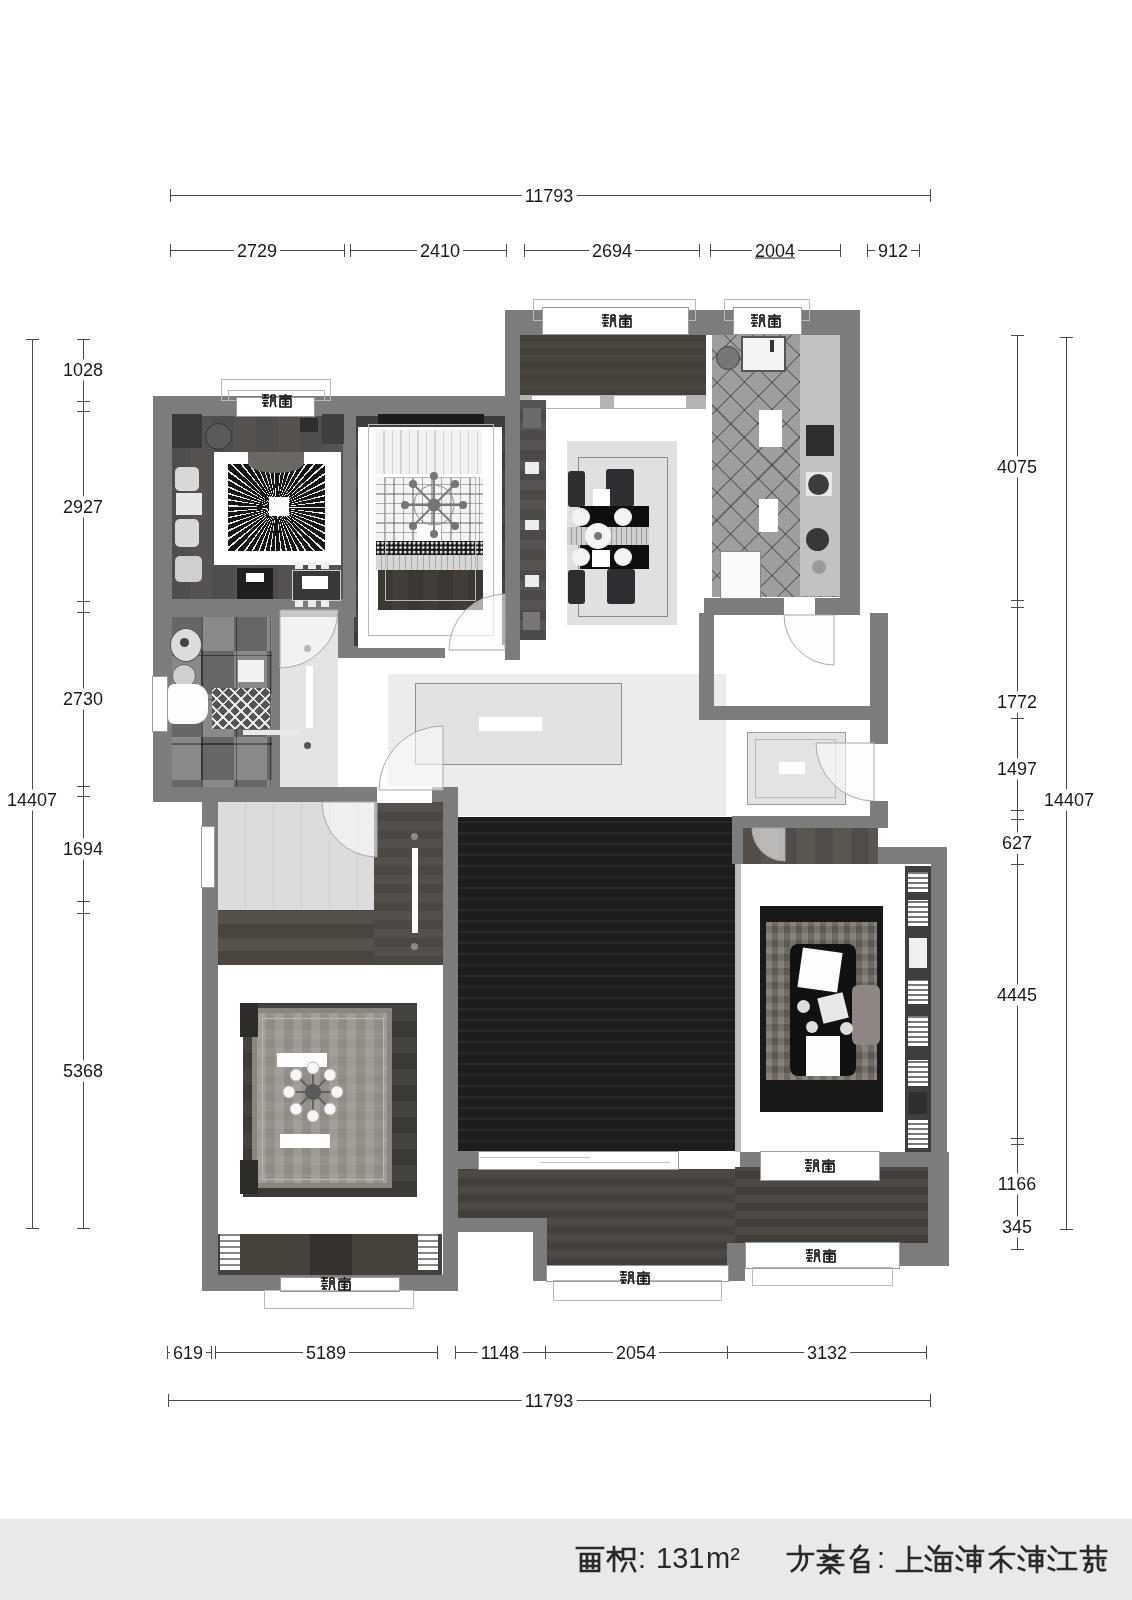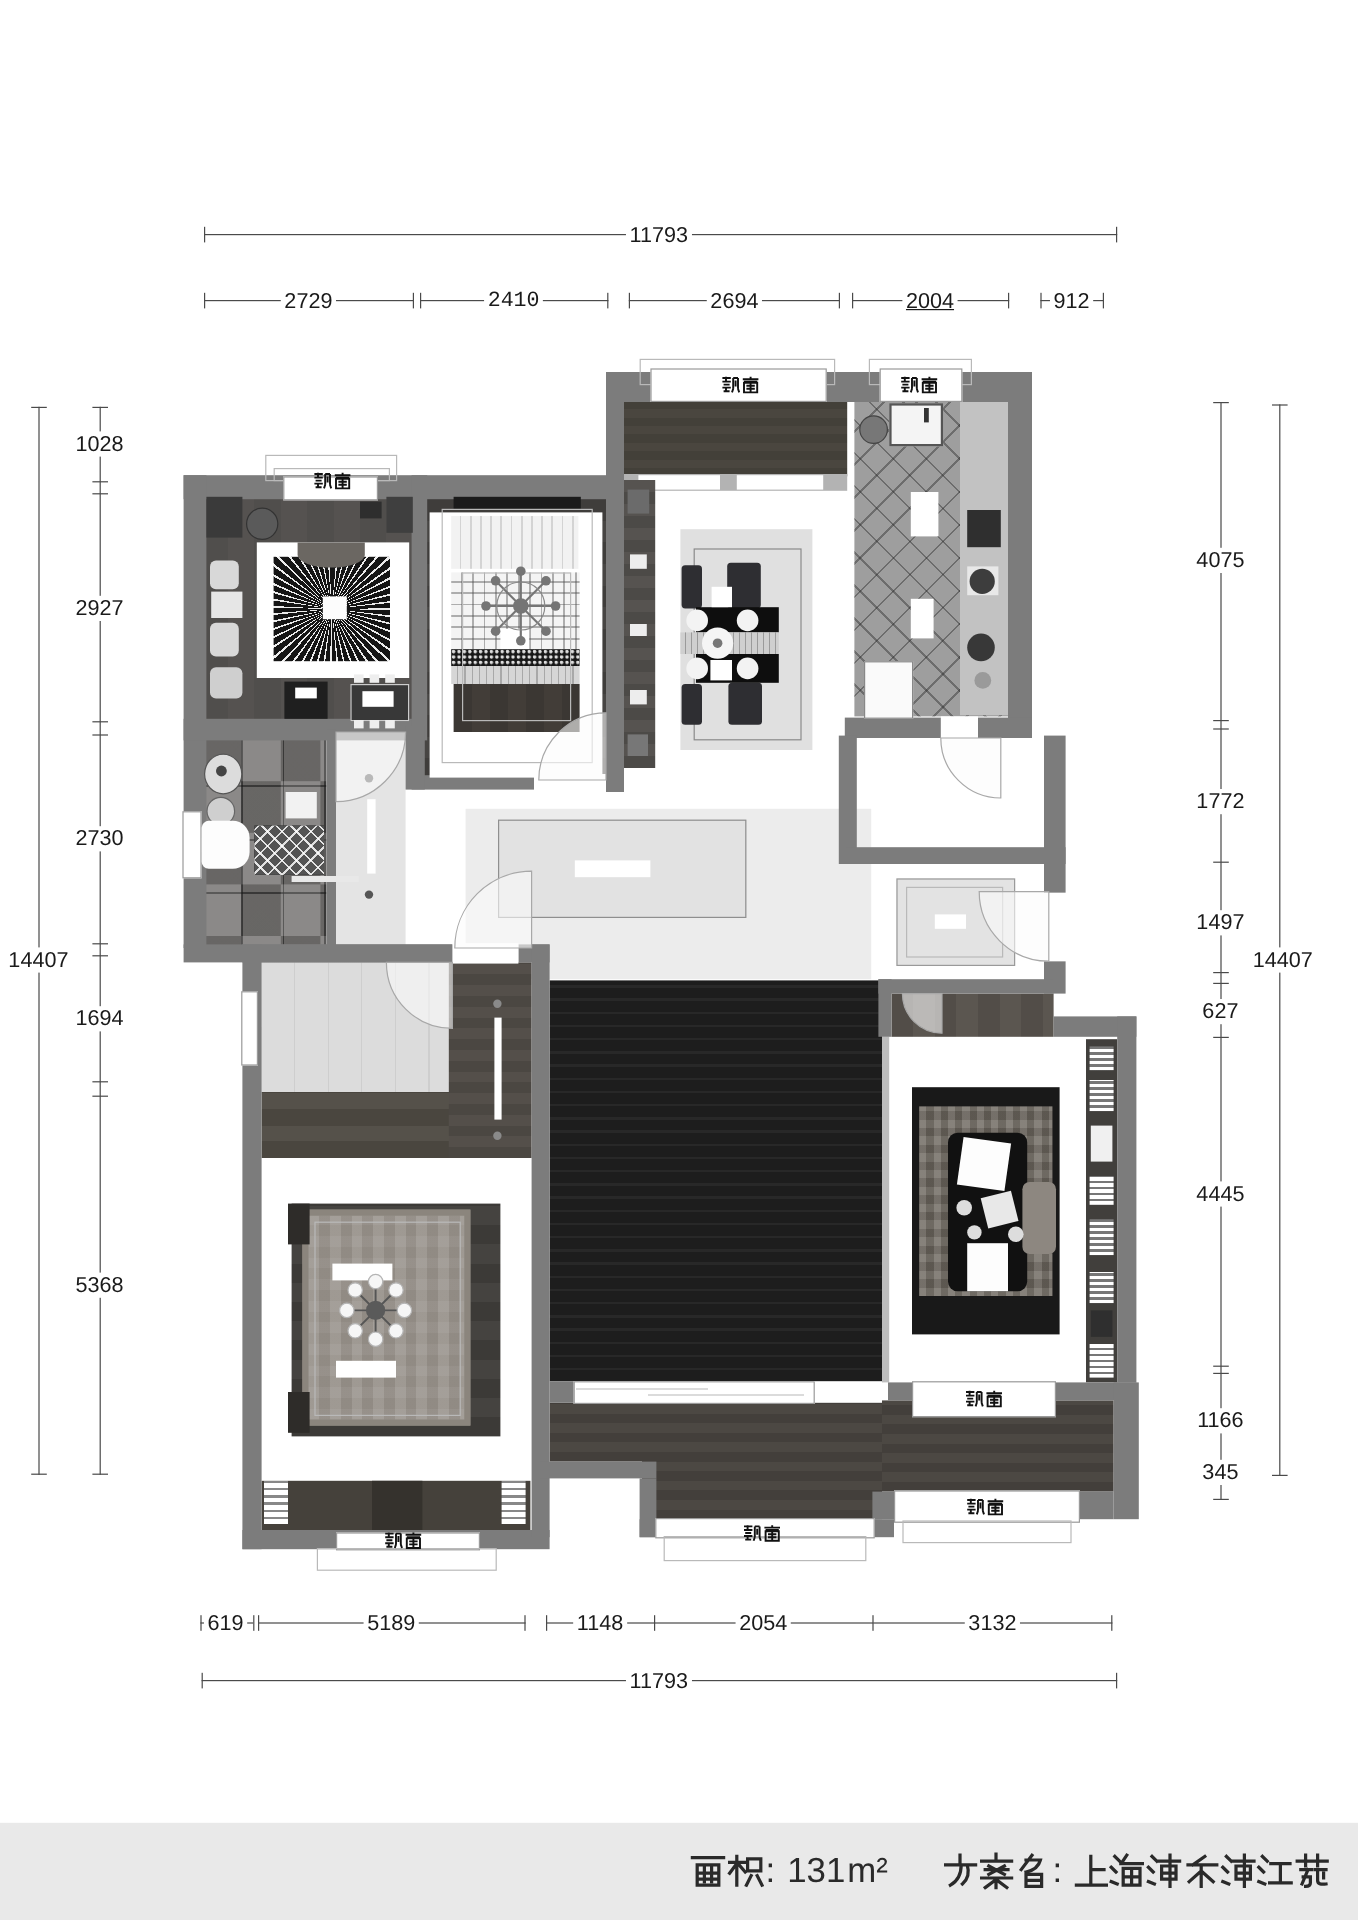--- a/index.html
+++ b/index.html
@@ -23,21 +23,21 @@
 <div class="tkv" style="left:930px;top:189px;"></div>
 <div class="dimt" style="left:549px;top:196px;">11793</div>
 
 <div class="hl" style="left:170px;top:250px;width:175px;"></div>
 <div class="tkv" style="left:170px;top:244px;"></div>
     <div class="tkv" style="left:344px;top:244px;"></div>
 <div class="dimt" style="left:257px;top:251px;">2729</div>
 <div class="hl" style="left:350px;top:250px;width:157px;"></div>
 <div class="tkv" style="left:350px;top:244px;"></div>
     <div class="tkv" style="left:506px;top:244px;"></div>
-<div class="dimt" style="left:428px;top:251px;font-family:Liberation Mono, monospace;">2410</div>
+<div class="dimt" style="left:440px;top:251px;">2410</div>
 <div class="hl" style="left:524px;top:250px;width:176px;"></div>
 <div class="tkv" style="left:524px;top:244px;"></div>
     <div class="tkv" style="left:699px;top:244px;"></div>
 <div class="dimt" style="left:612px;top:251px;">2694</div>
 <div class="hl" style="left:710px;top:250px;width:131px;"></div>
 <div class="tkv" style="left:710px;top:244px;"></div>
     <div class="tkv" style="left:840px;top:244px;"></div>
 <div class="dimt" style="left:775px;top:251px;text-decoration:underline;">2004</div>
 <div class="hl" style="left:867px;top:250px;width:53px;"></div>
 <div class="tkv" style="left:867px;top:244px;"></div>
@@ -72,21 +72,21 @@
 <div class="tkh" style="left:1011px;top:607px;"></div>
 <div class="tkh" style="left:1011px;top:718px;"></div>
 <div class="tkh" style="left:1011px;top:810px;"></div>
 <div class="tkh" style="left:1011px;top:819px;"></div>
 <div class="tkh" style="left:1011px;top:864px;"></div>
 <div class="tkh" style="left:1011px;top:1138px;"></div>
 <div class="tkh" style="left:1011px;top:1144px;"></div>
 <div class="tkh" style="left:1011px;top:1218px;"></div>
 <div class="tkh" style="left:1011px;top:1249px;"></div>
 <div class="dimt" style="left:1017px;top:467px;">4075</div>
-<div class="dimt" style="left:1017px;top:668px;">1772</div>
+<div class="dimt" style="left:1017px;top:702px;">1772</div>
 <div class="dimt" style="left:1017px;top:769px;">1497</div>
 <div class="dimt" style="left:1017px;top:843px;">627</div>
 <div class="dimt" style="left:1017px;top:995px;">4445</div>
 <div class="dimt" style="left:1017px;top:1184px;">1166</div>
 <div class="dimt" style="left:1017px;top:1227px;">345</div>
 
 <div class="vl" style="left:1066px;top:337px;height:893px;"></div>
 <div class="tkh" style="left:1060px;top:337px;"></div>
 <div class="tkh" style="left:1060px;top:1229px;"></div>
 <div class="dimt" style="left:1069px;top:800px;">14407</div>

